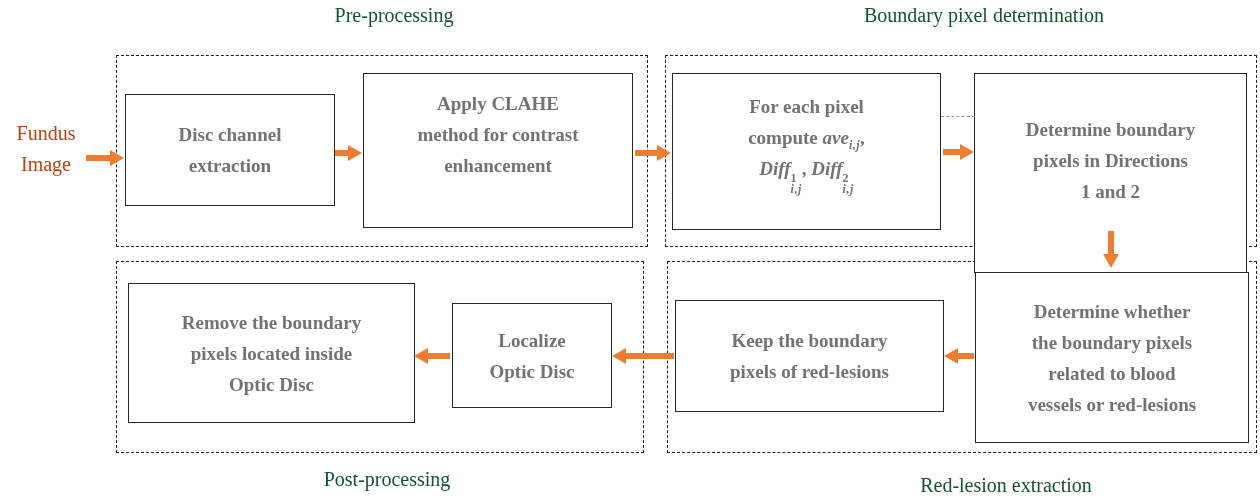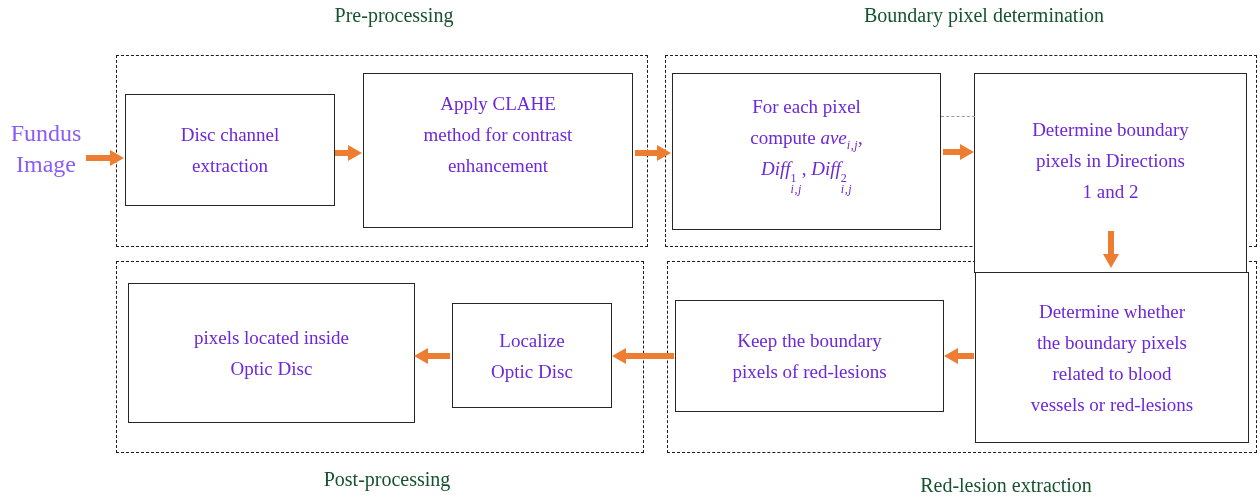--- a/index.html
+++ b/index.html
@@ -19,36 +19,37 @@
   .group-title{
     position:absolute;
     transform:translateX(-50%);
     font-size:20px;
     white-space:nowrap;
     color:#14532d;
   }
   .side-label{
     position:absolute;
     text-align:center;
-    font-size:24px;
+    font-size:20px;
     line-height:31px;
-    color:#8b5cf6;
+    color:#c2410c;
   }
   .pbox{
     position:absolute;
     border:1.9px solid #262626;
     background:#ffffff;
     display:flex;
     flex-direction:column;
     justify-content:center;
     align-items:center;
     text-align:center;
     font-size:19px;
     line-height:31px;
-    color:#6d28d9;
+    color:#737373;
+    font-weight:bold;
   }
   .pbox .ln{display:block;}
   
   .arrow-r,.arrow-l{position:absolute;display:flex;align-items:center;}
   .arrow-d{position:absolute;display:flex;flex-direction:column;align-items:center;}
   .shaft-h{height:6px;background:var(--arrow,#ED7D31);}
   .shaft-v{width:6px;background:var(--arrow,#ED7D31);}
   .head-r{width:0;height:0;border-top:8px solid transparent;border-bottom:8px solid transparent;border-left:14px solid var(--arrow,#ED7D31);}
   .head-l{width:0;height:0;border-top:8px solid transparent;border-bottom:8px solid transparent;border-right:14px solid var(--arrow,#ED7D31);}
   .head-d{width:0;height:0;border-left:8px solid transparent;border-right:8px solid transparent;border-top:14px solid var(--arrow,#ED7D31);}
@@ -109,20 +110,21 @@
         </span></span>
   </div>
 
   <div class="pbox" style="left:974px;top:73px;width:273px;height:200px;padding-bottom:26px;box-sizing:border-box;">
     <span class="ln">Determine boundary</span>
     <span class="ln">pixels in Directions</span>
     <span class="ln">1 and 2</span>
   </div>
 
   <div class="pbox" style="left:128px;top:283px;width:285px;height:138px;">
+    <span class="ln">Remove the boundary</span>
     <span class="ln">pixels located inside</span>
     <span class="ln">Optic Disc</span>
   </div>
 
   <div class="pbox" style="left:452px;top:303px;width:158px;height:103px;">
     <span class="ln">Localize</span>
     <span class="ln">Optic Disc</span>
   </div>
 
   <div class="pbox" style="left:675px;top:300px;width:267px;height:110px;">

